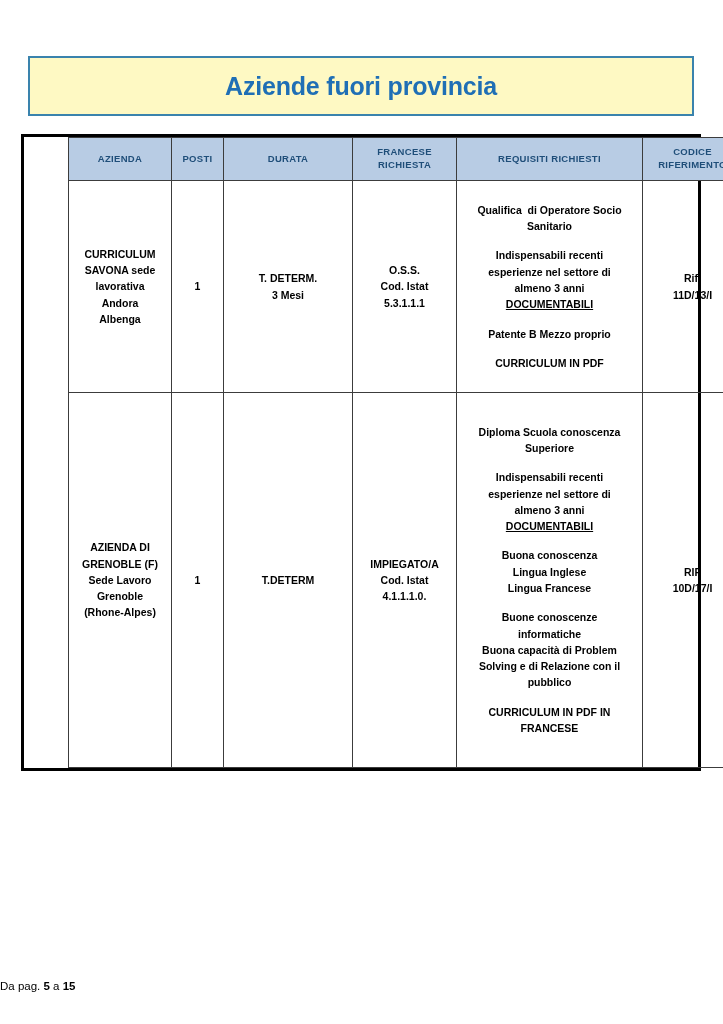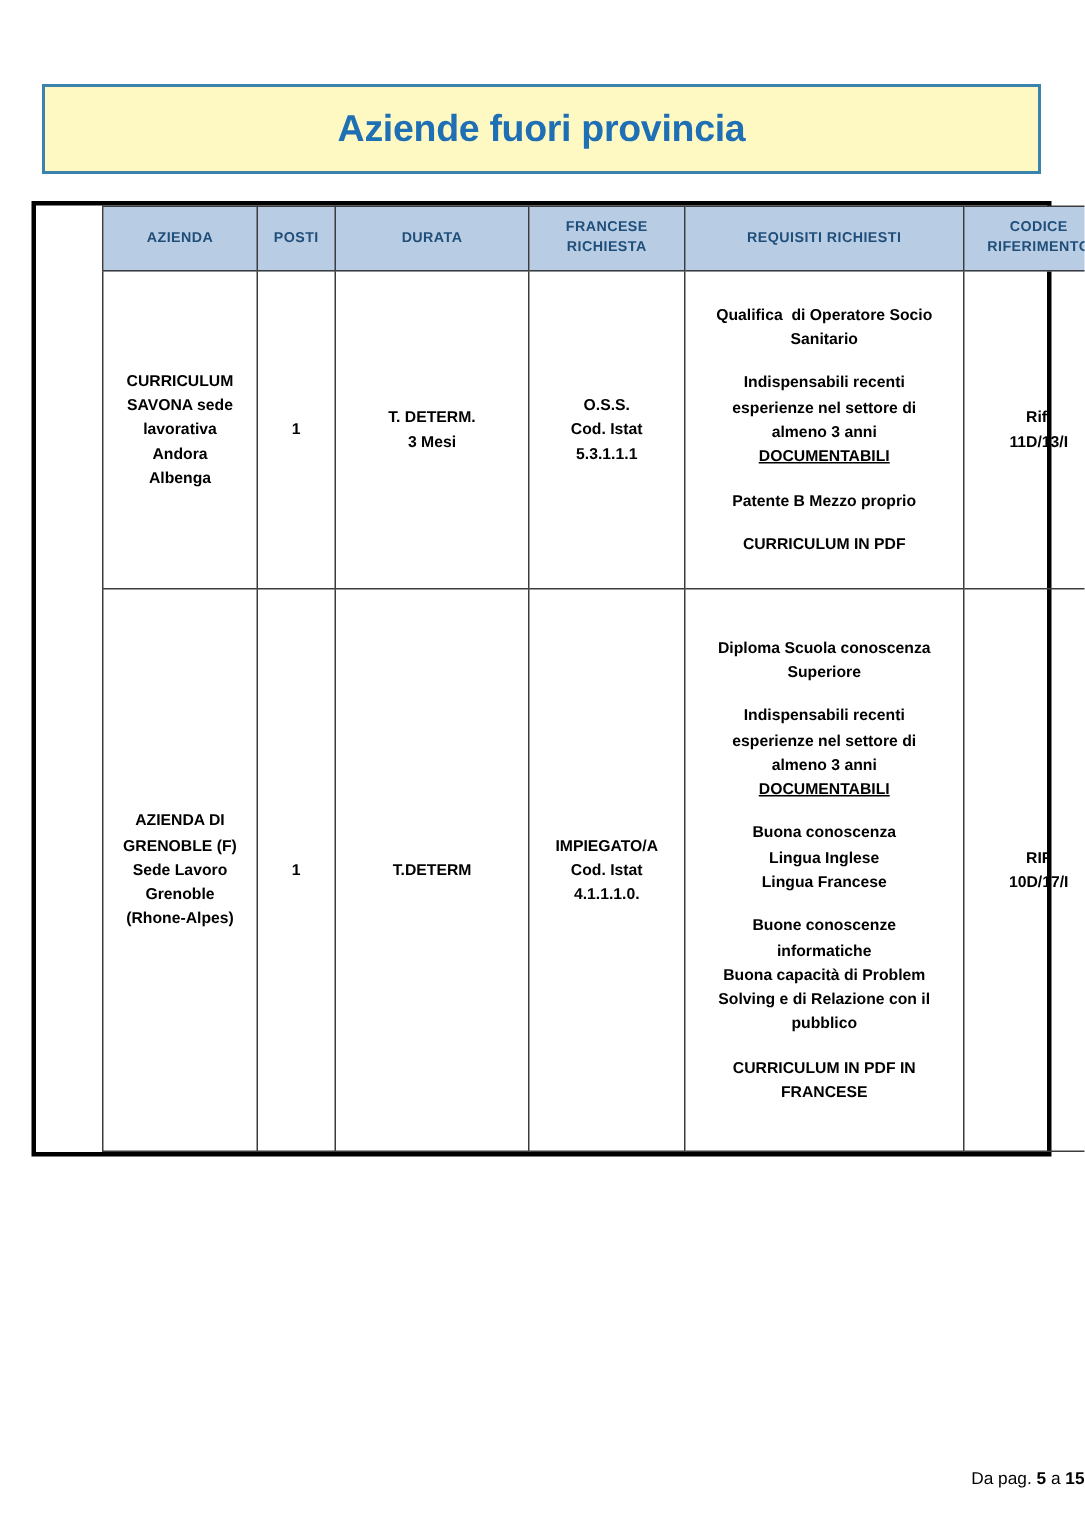--- a/index.html
+++ b/index.html
@@ -99,21 +99,21 @@
   .cell-lines .ln { display: block; white-space: pre-wrap; }
   .cell-lines .gap { display: block; height: 13px; line-height: 13px; }
   .u { text-decoration: underline; }
 
   
   .footer {
     position: absolute;
     left: 0;
     top: 980px;
     width: 723px;
-    text-align: right;
+    text-align: left;
     font-size: 11.5px;
     color: #000000;
   }
   .footer b { font-weight: bold; }
 </style>
 </head>
 <body>
 
 <div class="title-box">
   <span class="title-text">Aziende fuori provincia</span>

